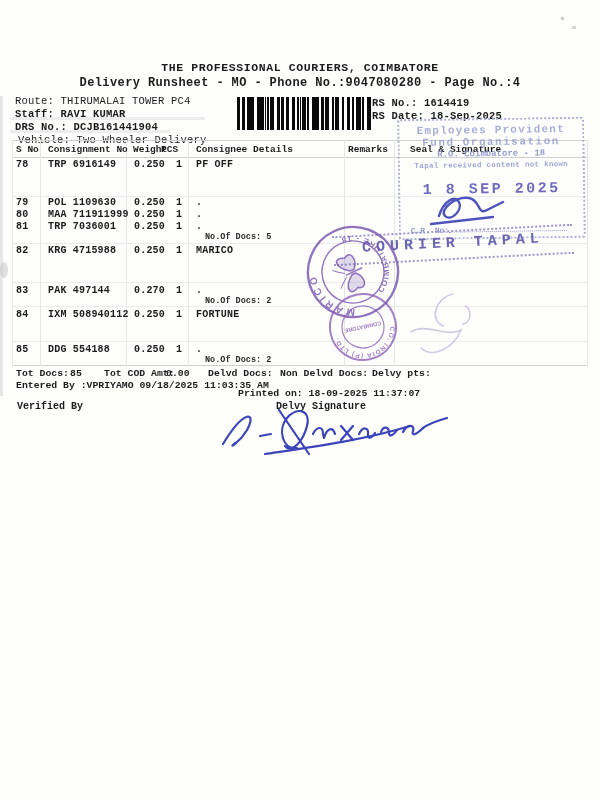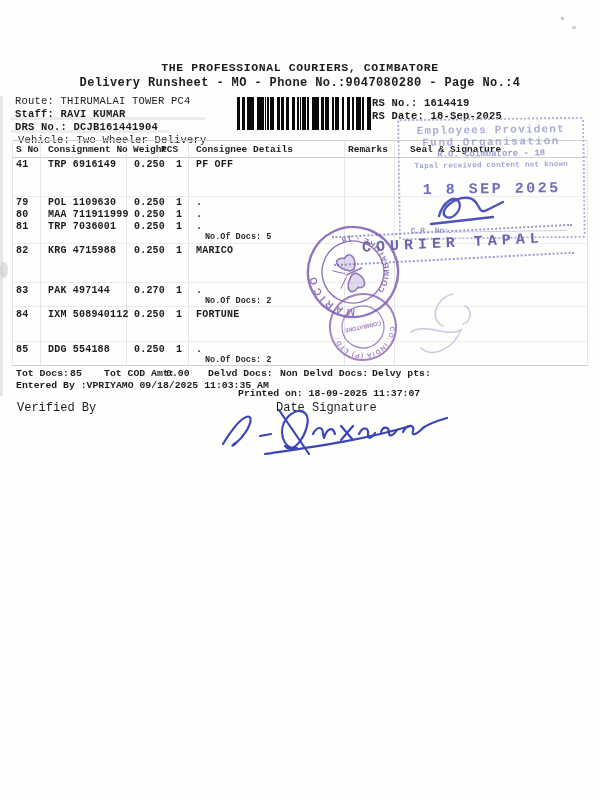--- a/index.html
+++ b/index.html
@@ -26,21 +26,21 @@
   
   .hline{height:1px;background:#cfcfcf;}
   .hline2{height:1px;background:#ececec;}
   .vline{width:1px;background:#e6e6e6;top:140px;height:226px;}
   .th{font-size:9.5px;font-weight:600;top:144px;}
   .row span{position:absolute;font-size:10px;font-weight:700;letter-spacing:.2px;}
   .c-sno{left:16px;} .c-con{left:48px;} .c-wt{left:134px;} .c-pcs{left:176px;} .c-cd{left:196px;}
   .note{font-size:8.5px;font-weight:600;left:205px;color:#2a2a2a;}
   .tot{font-size:9.8px;font-weight:700;top:368px;}
   .foot{font-size:9.8px;font-weight:700;top:380px;}
-  .verify{font-size:12px;font-weight:400;top:401px;}
+  .verify{font-size:10px;font-weight:700;top:401px;}
   
   .epf-stamp{
     left:398px;top:118px;width:183px;height:117px;border:2px dotted #abaed8;border-radius:3px;
     transform:rotate(-.8deg);color:#8d93c9;text-align:center;font-weight:600;
   }
   .epf-l1{font-size:11px;letter-spacing:1.2px;opacity:.75;margin-top:4px;}
   .epf-l2{font-size:11px;letter-spacing:1.5px;opacity:.75;}
   .epf-l3{font-size:9px;margin-top:1px;opacity:.9;}
   .epf-l4{font-size:7.5px;letter-spacing:.3px;margin-top:2px;opacity:.85;}
   .epf-date{font-size:15px;font-weight:700;letter-spacing:2.5px;color:#6f6cbd;margin-top:12px;}
@@ -114,21 +114,21 @@
 
   <div class="abs th" style="left:16px;">S No</div>
   <div class="abs th" style="left:48px;">Consignment No</div>
   <div class="abs th" style="left:133px;font-family:Liberation Mono, monospace;">Weight</div>
   <div class="abs th" style="left:161px;">PCS</div>
   <div class="abs th" style="left:196px;text-align:right;">Consignee Details</div>
   <div class="abs th" style="left:348px;">Remarks</div>
   <div class="abs th bold" style="left:410px;font-weight:700;">Seal &amp; Signature</div>
 
   <div class="abs row" style="top:159px;">
-    <span class="c-sno">41</span>
+    <span class="c-sno">78</span>
     <span class="c-con">TRP 6916149</span>
     <span class="c-wt">0.250</span>
     <span class="c-pcs">1</span>
     <span class="c-cd">PF OFF</span>
   </div>
   <div class="abs row" style="top:197px;">
     <span class="c-sno">79</span>
     <span class="c-con">POL 1109630</span>
     <span class="c-wt">0.250</span>
     <span class="c-pcs">1</span>
@@ -185,21 +185,21 @@
   <div class="abs tot" style="left:104px;">Tot COD Amt:</div>
   <div class="abs tot" style="left:166px;">0.00</div>
   <div class="abs tot" style="left:208px;">Delvd Docs:</div>
   <div class="abs tot" style="left:280px;">Non Delvd Docs:</div>
   <div class="abs tot" style="left:372px;">Delvy pts:</div>
 
   <div class="abs foot" style="left:16px;">Entered By :VPRIYAMO 09/18/2025 11:03:35 AM</div>
   <div class="abs foot" style="left:238px;margin-top:8px;">Printed on: 18-09-2025 11:37:07</div>
 
   <div class="abs verify" style="left:17px;">Verified By</div>
-  <div class="abs verify" style="left:276px;">Date Signature</div>
+  <div class="abs verify" style="left:276px;">Delvy Signature</div>
 
   <svg class="abs" style="left:205px;top:396px;" width="245" height="68" viewBox="0 0 245 68">
     <g fill="none" stroke="#2c35b4" stroke-width="2.2" stroke-linecap="round" stroke-linejoin="round" opacity=".92">
       <path d="M18,48 C40,12 52,16 42,34 C35,46 22,54 30,47"></path>
       <path d="M55,40 L66,38"></path>
       <path d="M92,52 C78,54 72,34 82,22 C92,10 106,14 102,30 C98,46 86,58 80,50"></path>
       <path d="M74,14 L104,58"></path>
       <path d="M108,38 C112,30 118,30 118,38 L119,42 C122,32 128,30 130,38"></path>
       <path d="M136,30 L148,44 M148,30 L136,44"></path>
       <path d="M154,38 C158,30 164,31 163,39 C163,43 166,43 170,37"></path>

